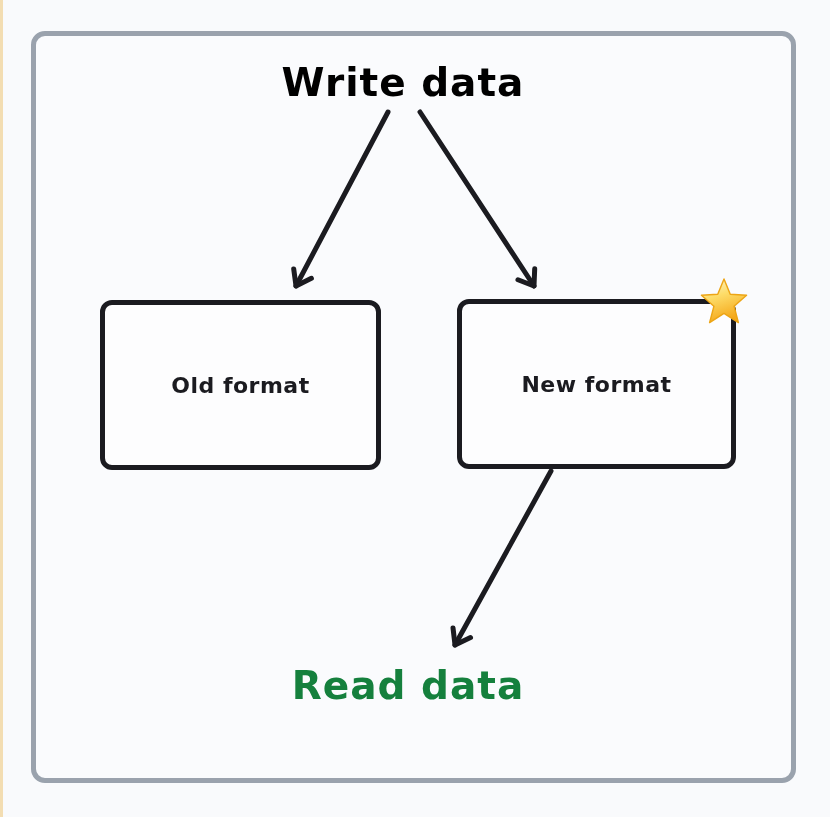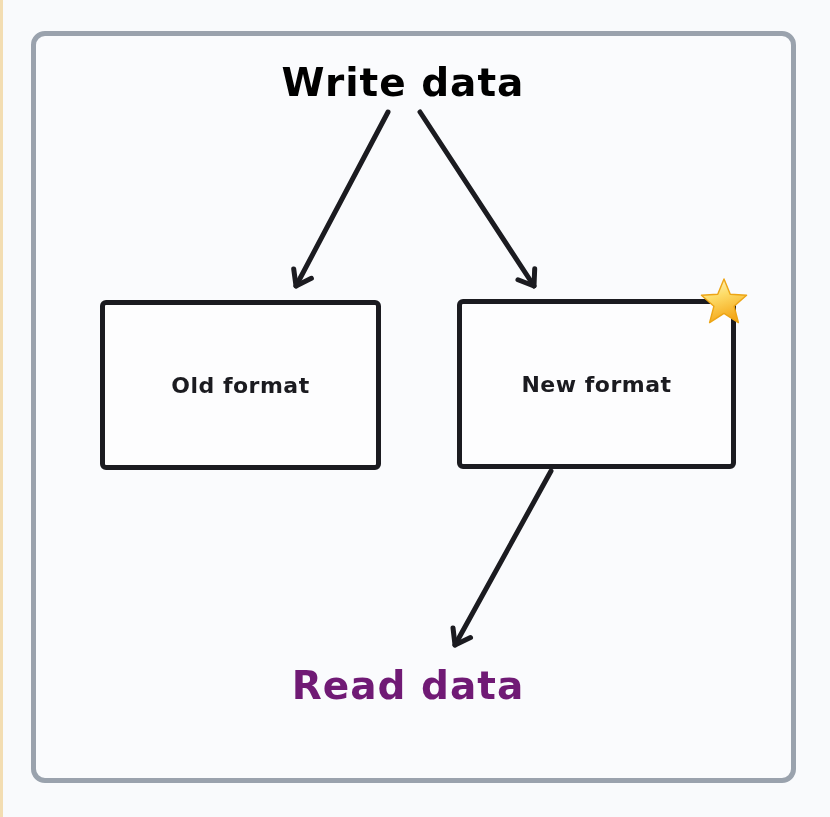--- a/index.html
+++ b/index.html
@@ -29,27 +29,27 @@
     text-align: center;
     font-size: 39px; font-weight: 700;
     color: #000000;
     letter-spacing: 1px;
   }
   .diagram-footer {
     position: absolute;
     left: 248px; top: 663px; width: 320px;
     text-align: center;
     font-size: 39px; font-weight: 700;
-    color: #701a75;
+    color: #15803d;
     letter-spacing: 1px;
   }
   .node-box {
     position: absolute;
     border: 5px solid #1b1b20;
-    border-radius: 6px;
+    border-radius: 12px;
     background: #fdfdfe;
     display: flex; align-items: center; justify-content: center;
   }
   .node-box .node-label {
     font-size: 22px; font-weight: 700;
     color: #1b1b20;
     letter-spacing: 0.5px;
   }
   #node-old { left: 100px; top: 300px; width: 281px; height: 170px; }
   #node-new { left: 457px; top: 299px; width: 279px; height: 170px; }

